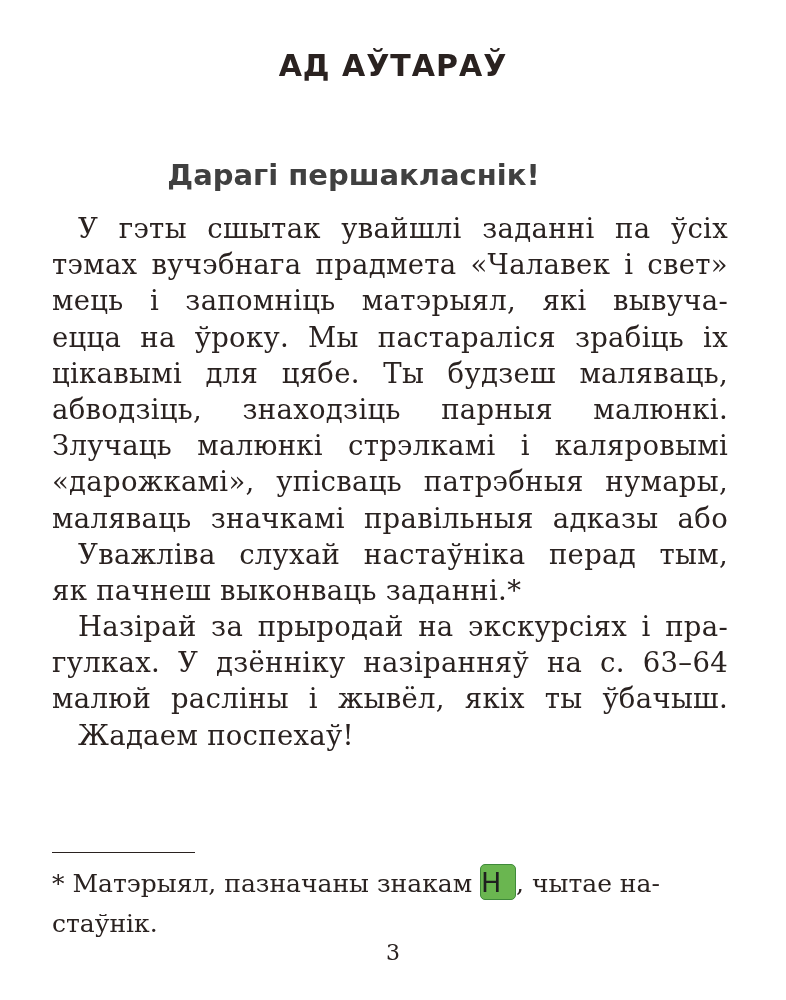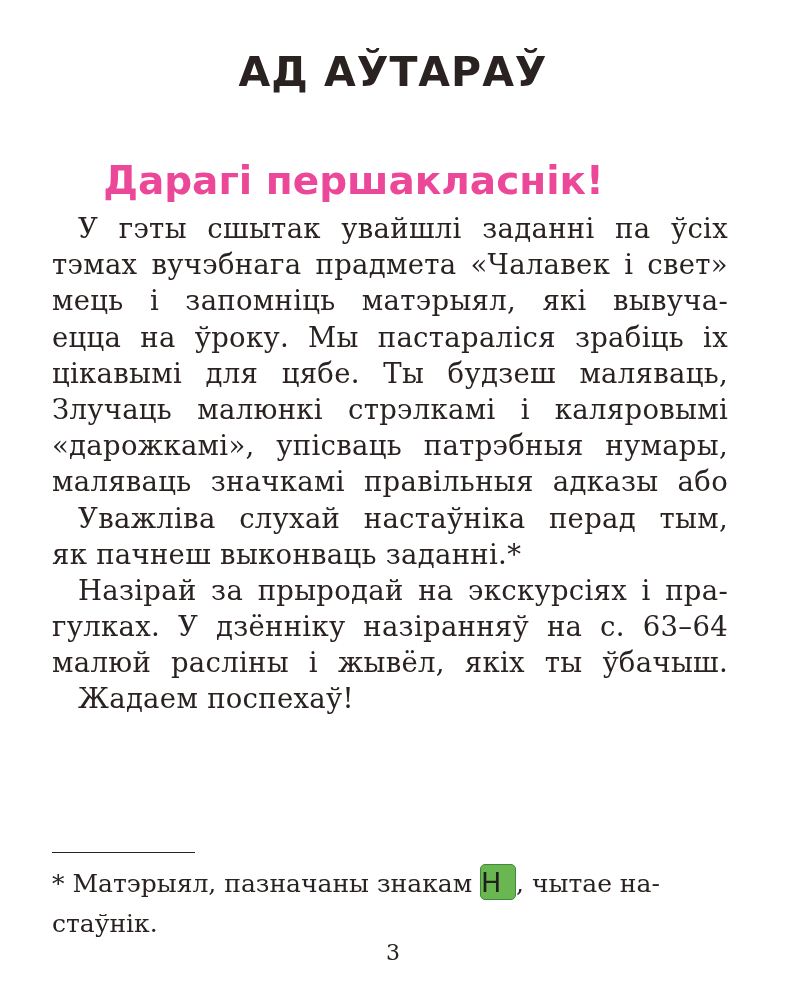--- a/index.html
+++ b/index.html
@@ -1,24 +1,24 @@
 <!DOCTYPE html>
 <html><head>
 <meta charset="utf-8">
 <style>
   html, body { margin: 0; padding: 0; background: #ffffff; }
   body { width: 786px; height: 1000px; position: relative; overflow: hidden; color: #2a2220; }
   .title {
     position: absolute; left: 0; top: 48px; width: 786px; text-align: center;
-    font-family: "DejaVu Sans", sans-serif; font-weight: bold; font-size: 41px;
+    font-family: "DejaVu Sans", sans-serif; font-weight: bold; font-size: 30px;
     letter-spacing: 1px; color: #2a2220; margin: 0;
   }
   .greeting {
     position: absolute; left: 0; top: 158px; width: 707px; text-align: center;
-    font-family: "DejaVu Sans", sans-serif; font-size: 39px; color: #ec4899; margin: 0;
+    font-family: "DejaVu Sans", sans-serif; font-size: 29px; color: #404040; margin: 0;
   }
   .body-text {
     position: absolute; left: 52px; top: 210px; width: 676px;
     font-family: "DejaVu Serif", serif; font-size: 27.5px; line-height: 36.2px;
     color: #2a2220; letter-spacing: 0.3px;
   }
   .line { display: block; white-space: nowrap; text-align: justify; text-align-last: justify; height: 36.2px; }
   .line.last { text-align-last: left; }
   .line.indent { padding-left: 26px; }
   .rule {
@@ -46,20 +46,21 @@
 
 <h1 class="title">АД АЎТАРАЎ</h1>
 <h2 class="greeting">Дарагі першакласнік!</h2>
 
 <div class="body-text">
   <span class="line indent">У гэты сшытак увайшлі заданні па ўсіх</span>
   <span class="line">тэмах вучэбнага прадмета «Чалавек і свет»</span>
   <span class="line">мець і запомніць матэрыял, які вывуча-</span>
   <span class="line">ецца на ўроку. Мы пастараліся зрабіць іх</span>
   <span class="line">цікавымі для цябе. Ты будзеш маляваць,</span>
+  <span class="line">абводзіць, знаходзіць парныя малюнкі.</span>
   <span class="line">Злучаць малюнкі стрэлкамі і каляровымі</span>
   <span class="line">«дарожкамі», упісваць патрэбныя нумары,</span>
   <span class="line">маляваць значкамі правільныя адказы або</span>
   <span class="line indent">Уважліва слухай настаўніка перад тым,</span>
   <span class="line last">як пачнеш выконваць заданні.*</span>
   <span class="line indent">Назірай за прыродай на экскурсіях і пра-</span>
   <span class="line">гулках. У дзённіку назіранняў на с. 63–64</span>
   <span class="line">малюй расліны і жывёл, якіх ты ўбачыш.</span>
   <span class="line indent last">Жадаем поспехаў!</span>
 </div>

